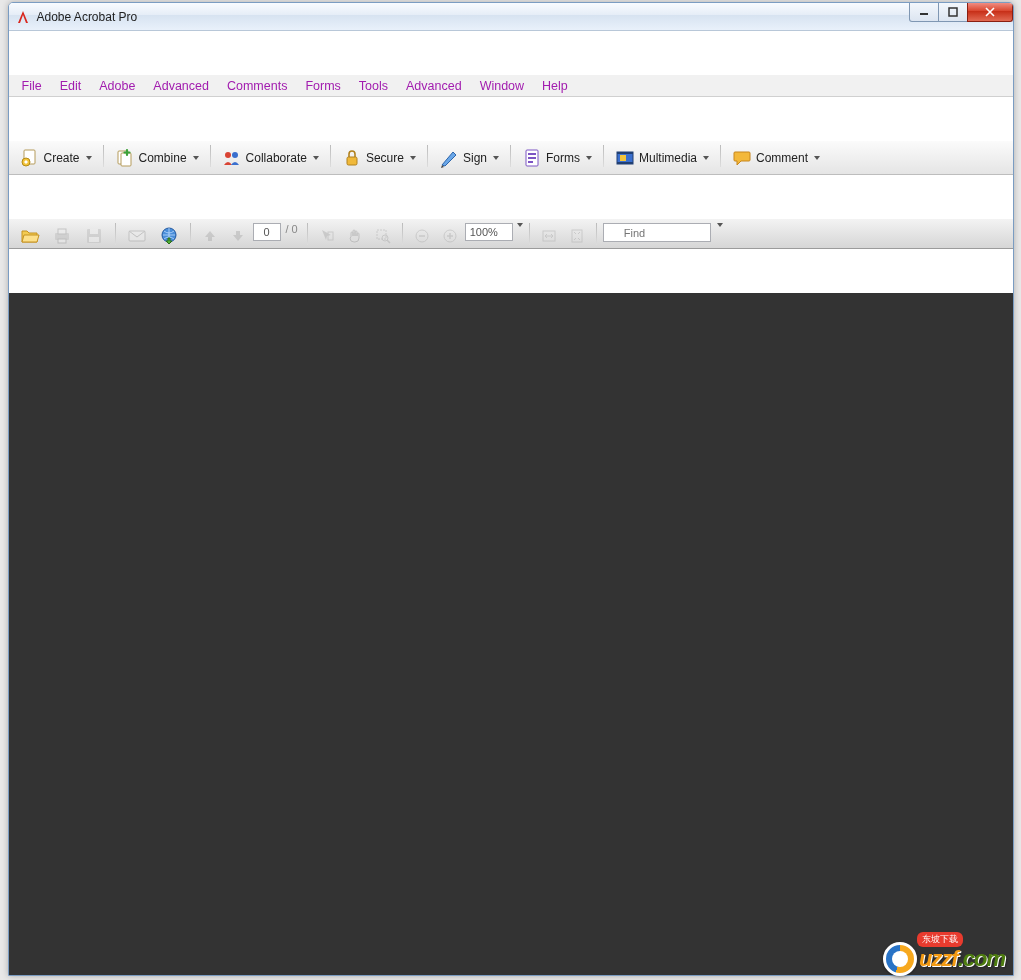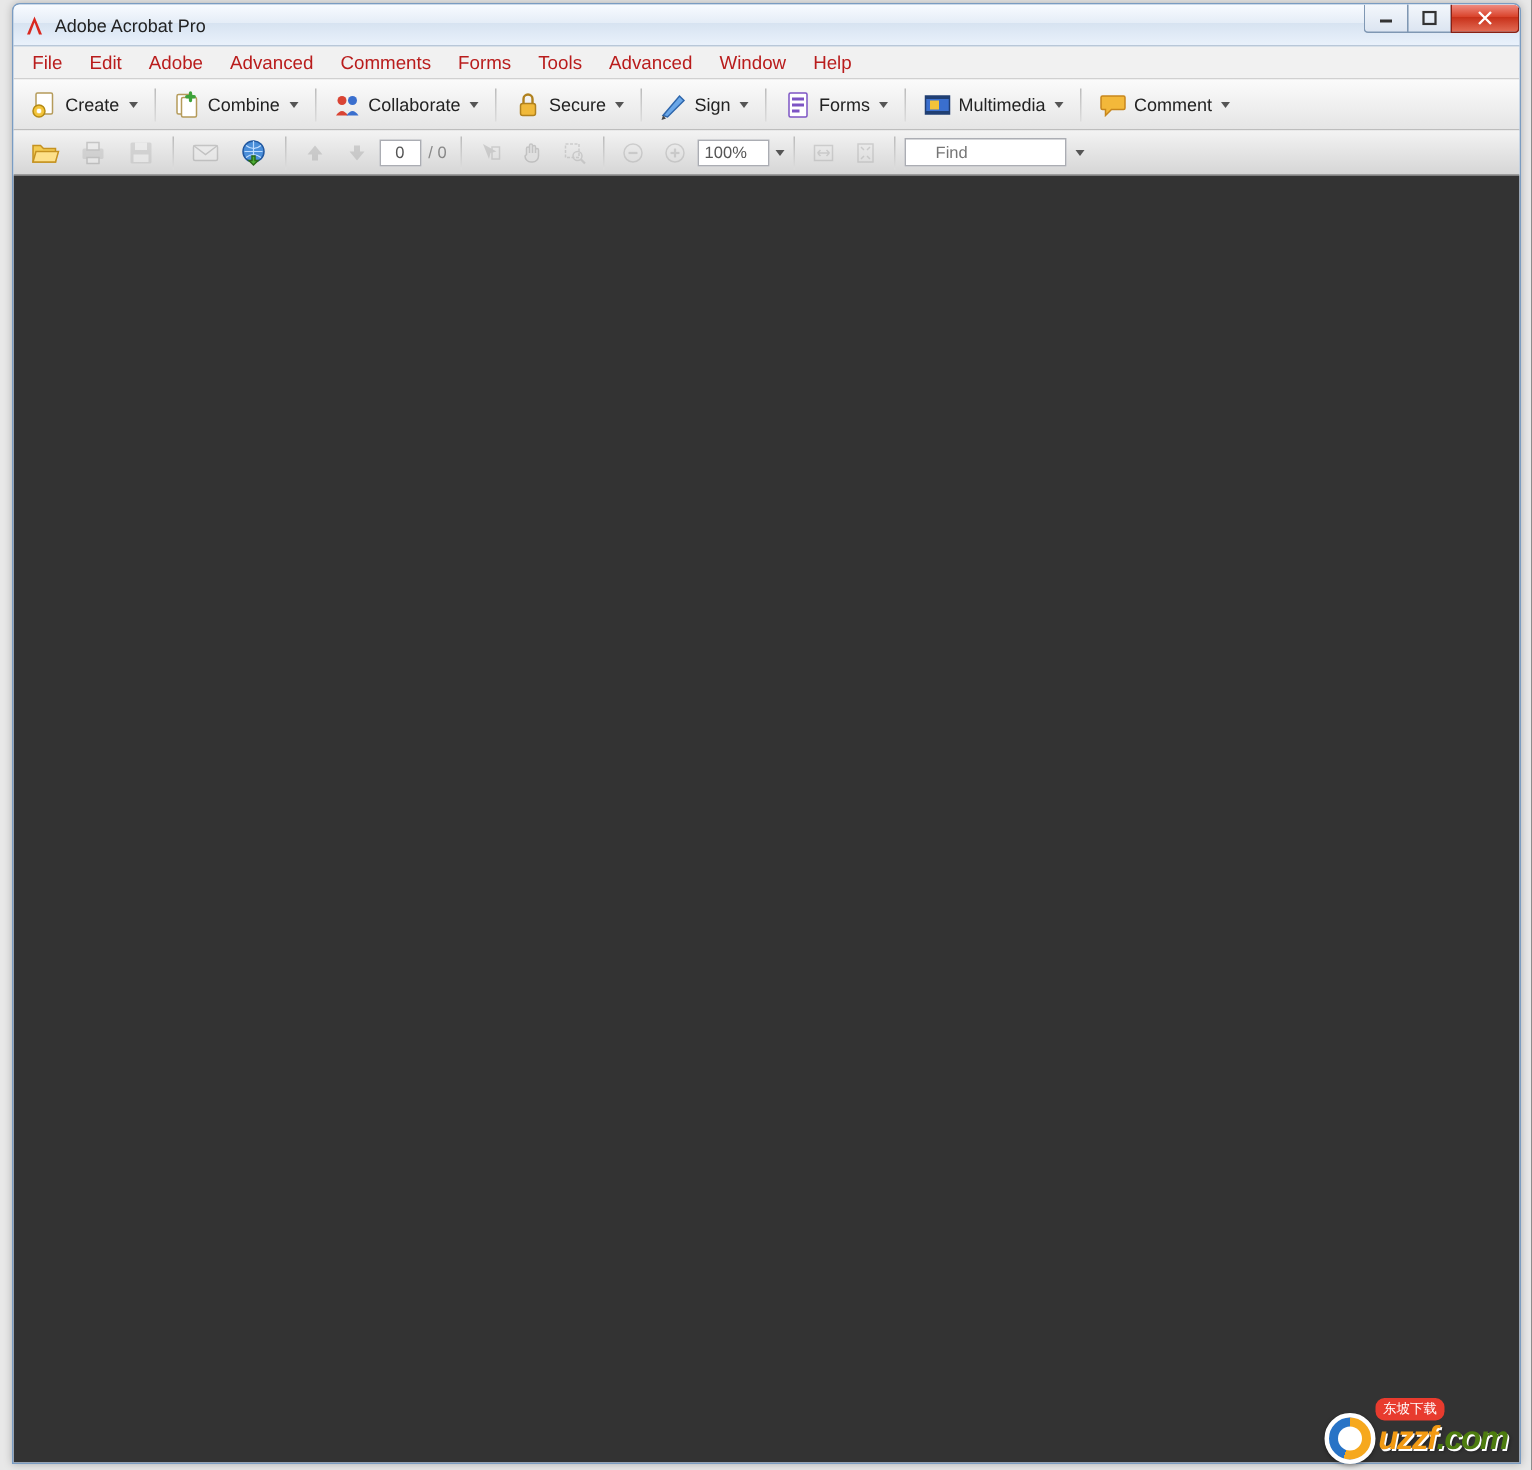--- a/index.html
+++ b/index.html
@@ -17,20 +17,21 @@
     width: 1006px;
     height: 974px;
     margin: 2px auto 0 auto;
     background: #fff;
     border: 1px solid #7a9cc2;
     border-radius: 5px 5px 0 0;
     box-shadow: 0 0 6px rgba(0,0,0,.25);
     display: flex;
     flex-direction: column;
     overflow: hidden;
+    gap: 44px;
   }
   .titlebar {
     height: 28px;
     background: linear-gradient(#f8fbff,#e5edf7 45%,#d7e3f1 46%,#e9f1fb);
     border-bottom: 1px solid #b8c7d8;
     display: flex;
     align-items: center;
     padding: 0 0 0 6px;
     position: relative;
   }
@@ -67,30 +68,30 @@
   .menubar {
     height: 22px;
     background: #f1f1f1;
     border-bottom: 1px solid #d0d0d0;
     display: flex;
     align-items: center;
     padding: 0 4px;
   }
   .menubar .menu-item {
     padding: 2px 9px;
-    color: #b91c1c;
+    color: #a21caf;
     font-size: 12.5px;
     cursor: default;
   }
   
   .toolbar {
     background: linear-gradient(#fbfbfb,#e5e5e5);
     border-bottom: 1px solid #bdbdbd;
     display: flex;
-    align-items: center;
+    align-items: flex-start;
     padding: 4px 6px;
     gap: 2px;
   }
   .toolbar.row1 { height: 34px; }
   .toolbar.row2 {
     height: 30px;
     background: linear-gradient(#f3f3f3,#d6d6d6);
     border-bottom: 1px solid #9b9b9b;
   }
   .tb-btn {

